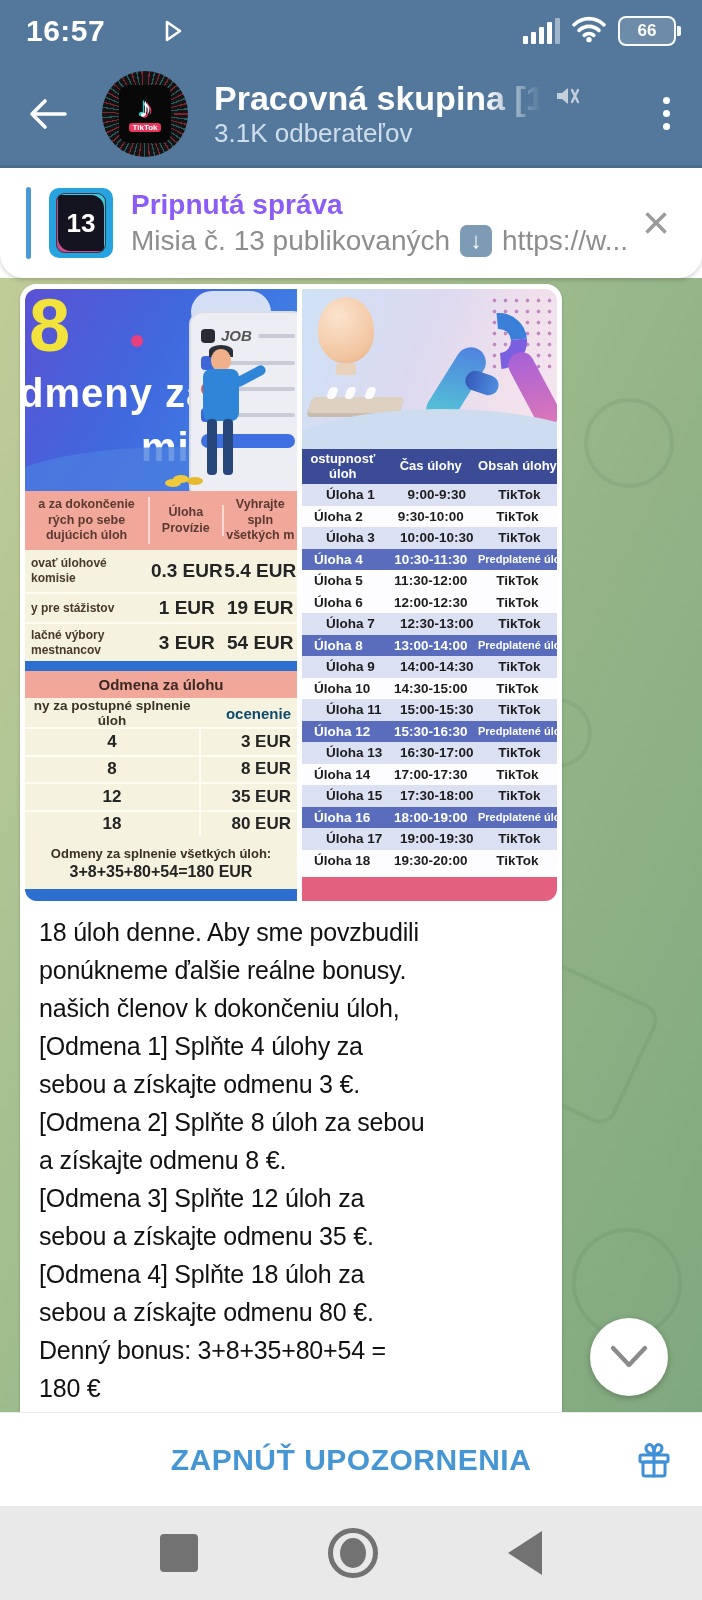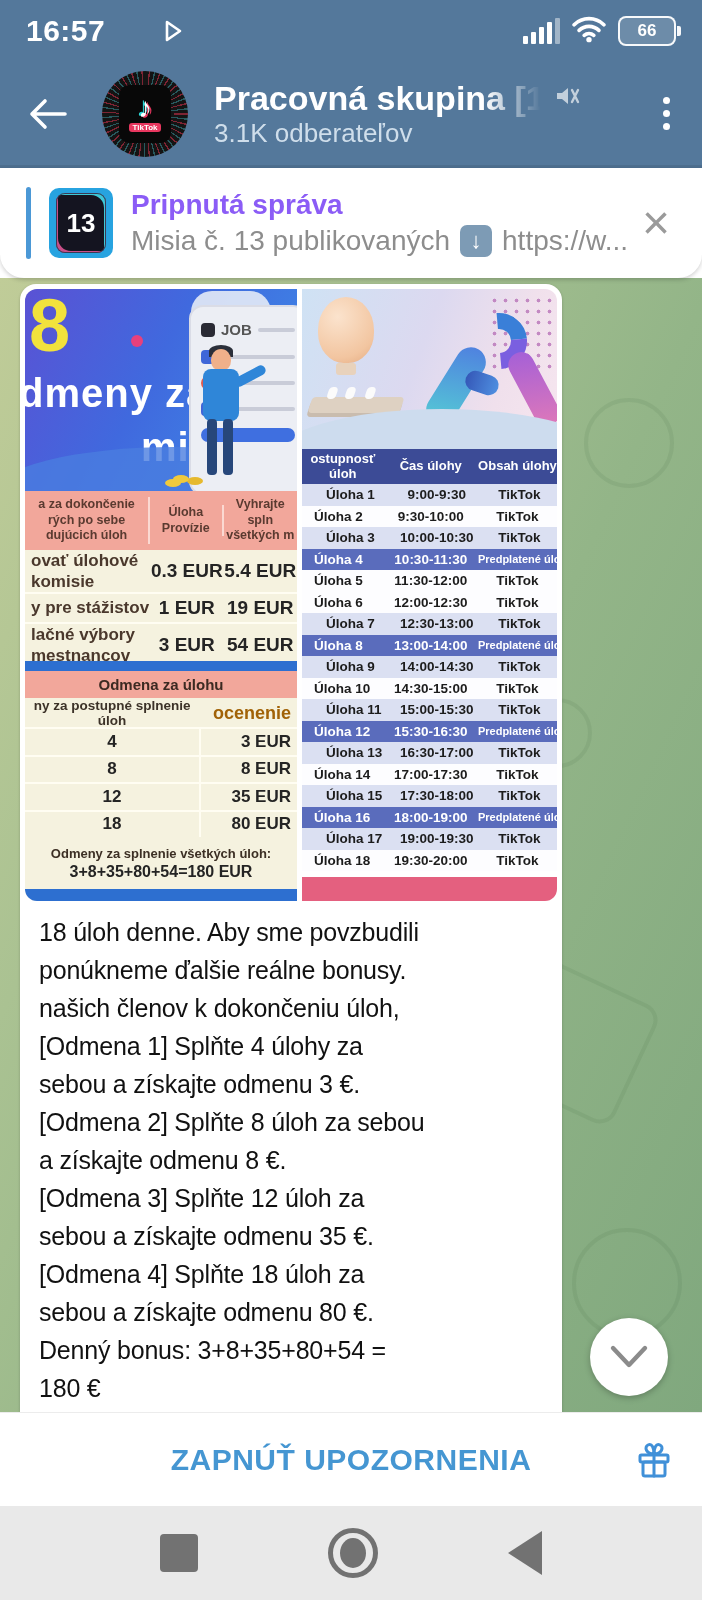--- a/index.html
+++ b/index.html
@@ -58,21 +58,21 @@
 
   
   .ph-left{width:272px;height:612px;display:flex;flex-direction:column;flex:0 0 auto;background:#f5f2df;}
   .hero-l{height:202px;position:relative;background:linear-gradient(118deg,#5a52d4 0%,#4069de 45%,#3e8ee8 100%);overflow:hidden;flex:0 0 auto;}
   .hero-l::after{content:"";position:absolute;left:-30px;bottom:-46px;width:360px;height:90px;background:#4a7de0;border-radius:50%;opacity:.8;}
   .hl-num{position:absolute;left:4px;top:-6px;color:#f2e23c;font-size:74px;font-weight:bold;}
   .hl-line1{position:absolute;left:-6px;top:82px;color:#fff;font-size:40px;font-weight:800;letter-spacing:1px;}
   .hl-line2{position:absolute;left:116px;top:136px;color:#fff;font-size:40px;font-weight:800;letter-spacing:1px;}
   .hl-dot{position:absolute;left:106px;top:46px;width:12px;height:12px;border-radius:50%;background:#e8407c;}
   .hl-cloud{position:absolute;right:26px;top:2px;width:80px;height:42px;background:#eef2f8;border-radius:40px;opacity:.85;}
-  .hl-phone{position:absolute;right:-10px;top:16px;width:118px;height:190px;background:#eceef4;border-radius:14px;border:2px solid #dadce6;padding:14px 10px;z-index:1;}
+  .hl-phone{position:absolute;right:-10px;top:22px;width:118px;height:190px;background:#eceef4;border-radius:14px;border:2px solid #dadce6;padding:14px 10px;z-index:1;font-style:italic;}
   .hl-phone .p-row{display:flex;align-items:center;gap:6px;margin-bottom:12px;}
   .hl-phone .p-ico{width:14px;height:14px;border-radius:4px;background:#3f66d8;}
   .hl-phone .p-ico.red{background:#e05a4e;border-radius:50%;}
   .hl-phone .p-ico.dark{background:#2a2a34;}
   .hl-phone .p-job{font-size:15px;font-weight:bold;color:#555;}
   .hl-phone .p-bar{height:4px;flex:1;background:#c9ccd8;border-radius:2px;}
   .hl-phone .p-btn{height:14px;background:#3f6fe0;border-radius:7px;margin-top:10px;}
   .hl-person{position:absolute;left:168px;top:60px;width:60px;height:140px;z-index:2;}
   .hl-head{position:absolute;left:18px;top:0;width:20px;height:22px;background:#f0b08a;border-radius:50% 50% 45% 45%;}
   .hl-hair{position:absolute;left:16px;top:-4px;width:24px;height:12px;background:#2b2f3a;border-radius:50% 50% 0 0;}
@@ -82,27 +82,27 @@
   .hl-coins{position:absolute;left:148px;top:186px;width:16px;height:8px;background:#f0c93c;border-radius:50%;box-shadow:14px 2px 0 #e6b92e,-8px 4px 0 #f0c93c;z-index:2;}
 
   .t1head{height:59px;background:#f2a79b;display:grid;grid-template-columns:46% 27% 27%;align-items:center;flex:0 0 auto;}
   .t1head div{font-size:12.5px;font-weight:bold;color:#5a3a30;text-align:center;white-space:pre-line;line-height:1.25;border-right:2px solid #fbd9d2;}
   .t1head div:last-child{border-right:none;}
   .t1rows{flex:0 0 auto;display:flex;flex-direction:column;}
   .t1row{display:grid;grid-template-columns:46% 27% 27%;align-items:center;border-top:2px solid #fffdf2;}
   .t1row:nth-child(1){height:42px;border-top:none;}
   .t1row:nth-child(2){height:30px;}
   .t1row:nth-child(3){height:39px;}
-  .t1row .c1{font-size:17px;font-weight:bold;color:#4a382c;padding-left:6px;white-space:pre-line;line-height:1.25;}
+  .t1row .c1{font-size:12px;font-weight:bold;color:#4a382c;padding-left:6px;white-space:pre-line;line-height:1.25;}
   .t1row .c2,.t1row .c3{font-size:19px;font-weight:bold;color:#242424;text-align:center;}
   .bluebar{height:10px;background:#2d6fd0;flex:0 0 auto;}
   .t2title{height:27px;background:#f2a79b;display:flex;align-items:center;justify-content:center;font-size:15px;font-weight:bold;color:#3c2a22;flex:0 0 auto;}
   .t2head{height:29px;display:grid;grid-template-columns:64% 36%;align-items:center;flex:0 0 auto;}
   .t2head .h1{font-size:13.5px;font-weight:bold;color:#3c3228;text-align:center;}
-  .t2head .h2{font-size:18px;font-weight:bold;color:#a16207;text-align:right;padding-right:6px;}
+  .t2head .h2{font-size:15px;font-weight:bold;color:#0c4a6e;text-align:right;padding-right:6px;}
   .t2rows{height:110px;display:flex;flex-direction:column;flex:0 0 auto;}
   .t2row{flex:1;display:grid;grid-template-columns:64% 36%;align-items:center;border-top:2px solid #fffdf2;}
   .t2row .a{font-size:17px;font-weight:bold;color:#242424;text-align:center;}
   .t2row .b{font-size:17px;font-weight:bold;color:#242424;text-align:right;padding-right:6px;border-left:2px solid #fffdf2;align-self:stretch;display:flex;align-items:center;justify-content:flex-end;}
   .t2foot{flex:1;display:flex;flex-direction:column;align-items:center;justify-content:center;gap:2px;}
   .t2f1{font-size:13px;font-weight:bold;color:#3c2f24;}
   .t2f2{font-size:16px;font-weight:bold;color:#242424;}
   .bluebar2{height:12px;background:#2d6fd0;flex:0 0 auto;}
 
   

